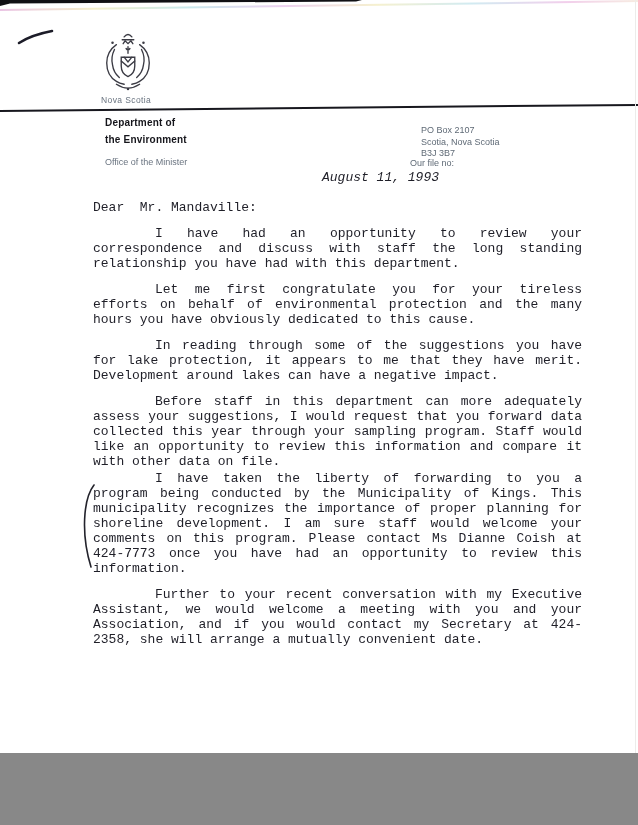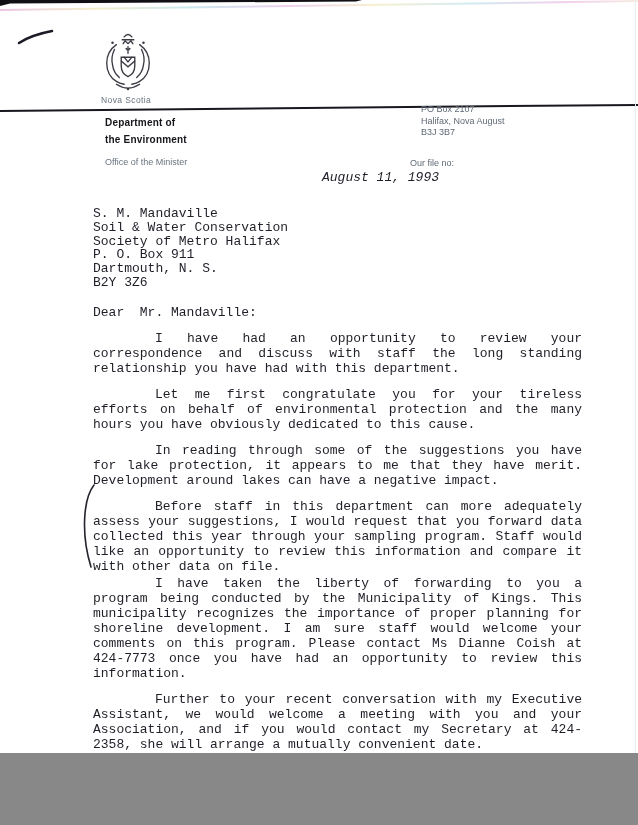--- a/index.html
+++ b/index.html
@@ -33,21 +33,21 @@
   }
   .dept{
     position:absolute;top:114px;left:105px;
     font-size:10px;font-weight:bold;color:#15151b;line-height:17px;letter-spacing:.2px;
   }
   .office{
     position:absolute;top:157px;left:105px;
     font-size:9px;color:#6a7480;
   }
   .ho-address{
-    position:absolute;top:104px;left:421px;
+    position:absolute;top:125px;left:421px;
     font-size:9px;color:#5f6a76;line-height:11.5px;
   }
   .file-no{
     position:absolute;top:158px;left:410px;
     font-size:9px;color:#5f6a76;
   }
   
   .body{
     position:absolute;top:170px;left:93px;width:489px;
     font-family:"Liberation Mono","DejaVu Sans Mono",monospace;
@@ -110,36 +110,28 @@
   <div class="header-rule"></div>
 
   <div class="dept">
     <div>Department of</div>
     <div>the Environment</div>
   </div>
   <div class="office">Office of the Minister</div>
 
   <div class="ho-address">
     <div>PO Box 2107</div>
-    <div>Halifax, Nova August</div>
+    <div>Scotia, Nova Scotia</div>
     <div>B3J 3B7</div>
   </div>
   <div class="file-no">Our file no:</div>
 
   <div class="body">
     <div class="date">August 11, 1993</div>
 
-    <div class="recipient">
-      <div>S. M. Mandaville</div>
-      <div>Soil &amp; Water Conservation</div>
-      <div>Society of Metro Halifax</div>
-      <div>P. O. Box 911</div>
-      <div>Dartmouth, N. S.</div>
-      <div>B2Y 3Z6</div>
-    </div>
 
     <div class="salutation">Dear  Mr. Mandaville:</div>
 
     <p class="para">I have had an opportunity to review your correspondence and discuss with staff the long standing relationship you have had with this department.</p>
     <p class="para">Let me first congratulate you for your tireless efforts on behalf of environmental protection and the many hours you have obviously dedicated to this cause.</p>
     <p class="para">In reading through some of the suggestions you have for lake protection, it appears to me that they have merit. Development around lakes can have a negative impact.</p>
     <p class="para">Before staff in this department can more adequately assess your suggestions, I would request that you forward data collected this year through your sampling program.  Staff would like an opportunity to review this information and compare it with other data on file.</p>
     <p class="para p5">I have taken the liberty of forwarding to you a program being conducted by the Municipality of Kings.  This municipality recognizes the importance of proper planning for shoreline development.  I am sure staff would welcome your comments on this program.  Please contact Ms Dianne Coish at 424-7773 once you have had an opportunity to review this information.</p>
     <p class="para">Further to your recent conversation with my Executive Assistant, we would welcome a meeting with you and your Association, and if you would contact my Secretary at 424-2358, she will arrange a mutually convenient date.</p>
   </div>

